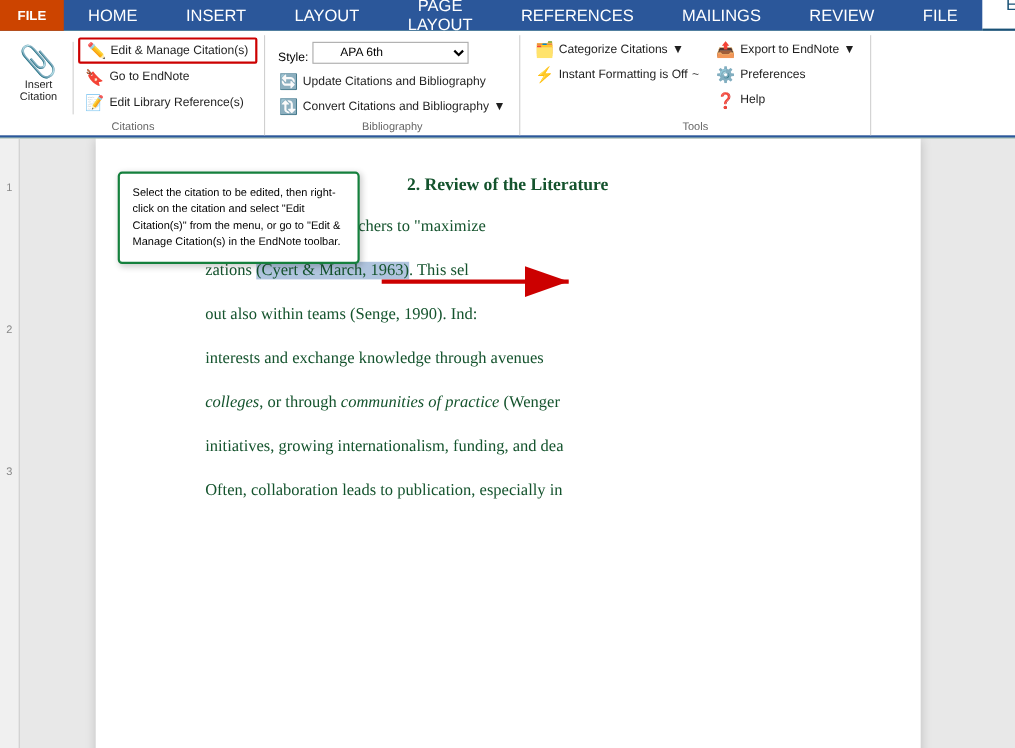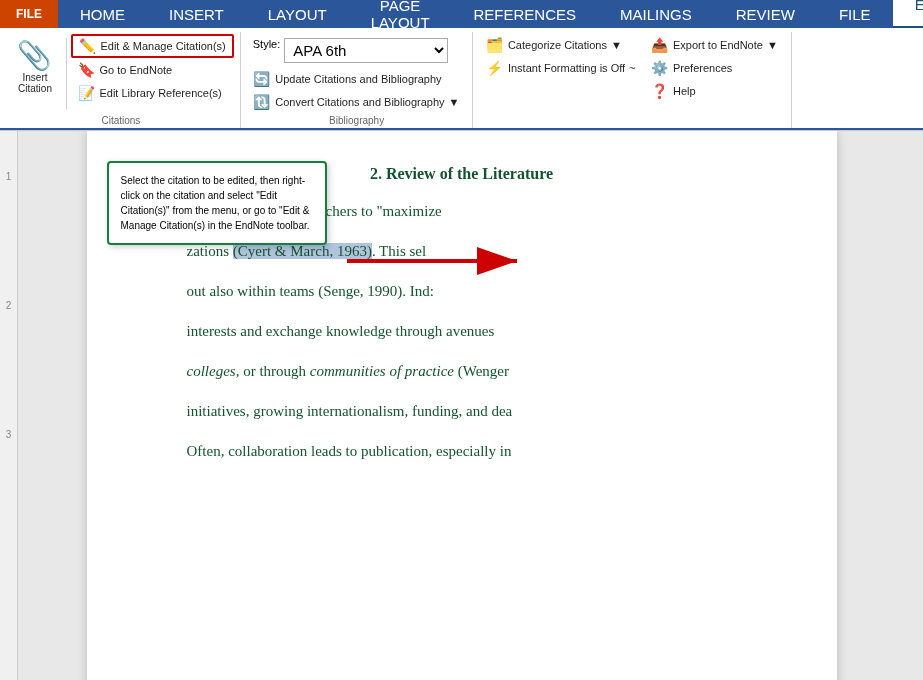--- a/index.html
+++ b/index.html
@@ -19,21 +19,21 @@
 
     .ribbon-group { display: flex; flex-direction: column; border-right: 1px solid #d0d0d0; padding: 2px 6px 0; min-width: fit-content; }
     .ribbon-group-label { font-size: 10px; color: #666; text-align: center; margin-top: auto; padding: 2px 0 2px; }
     .ribbon-group-content { display: flex; align-items: flex-start; gap: 2px; flex: 1; }
     .rb-btn-small { display: flex; align-items: center; gap: 4px; cursor: pointer; padding: 2px 6px; border-radius: 2px; border: 1px solid transparent; font-size: 11px; color: #1f1f1f; background: transparent; white-space: nowrap; }
     .rb-btn-small .icon-sm { font-size: 14px; }
     .rb-col { display: flex; flex-direction: column; gap: 1px; justify-content: center; }
 
     
     .style-area { display: flex; flex-direction: column; gap: 2px; justify-content: center; padding: 4px 6px; }
-    .style-select { font-size: 15px; border: 1px solid #aaa; padding: 2px 4px; width: 164px; background: #fff; }
+    .style-select { font-size: 11px; border: 1px solid #aaa; padding: 2px 20px; width: 142px; background: #fff; }
 
     
     .tab-endnote { background: #1a5276; color: #fff; }
     .tab-endnote.active { background: #fff; color: #1a5276; border-bottom: 2px solid #1a5276; }
 
     
     .doc-area { background: #e8e8e8; height: calc(680px - 112px); display: flex; justify-content: center; overflow: hidden; position: relative; }
     .doc-page { background: #fff; width: 750px; min-height: 100%; padding: 30px 60px; position: relative; box-shadow: 0 0 10px rgba(0,0,0,0.2); }
     .doc-ruler-left { position: absolute; left: 0; top: 0; width: 18px; background: #f0f0f0; height: 100%; border-right: 1px solid #ccc; display: flex; flex-direction: column; align-items: center; padding-top: 40px; gap: 118px; font-size: 10px; color: #888; }
 
@@ -101,21 +101,21 @@
           </div>
         </div>
       </div>
       <div class="ribbon-group-label">Citations</div>
     </div>
 
     <div class="ribbon-group">
       <div class="ribbon-group-content">
         <div class="rb-col">
           <div class="style-area">
-            <div style="display:flex; align-items:flex-start; gap:4px;">
+            <div style="display:flex; align-items:flex-end; gap:4px;">
               <span style="font-size:11px;">Style:</span>
               <select class="style-select">
                 <option>APA 6th</option>
               </select>
             </div>
           </div>
           <div class="rb-btn-small">
             <span class="icon-sm">🔄</span>
             <span>Update Citations and Bibliography</span>
           </div>
@@ -153,20 +153,21 @@
           <div class="rb-btn-small">
             <span class="icon-sm">⚙️</span>
             <span>Preferences</span>
           </div>
           <div class="rb-btn-small">
             <span class="icon-sm">❓</span>
             <span>Help</span>
           </div>
         </div>
       </div>
+      <div class="ribbon-group-label">Tools</div>
     </div>
 
   </div>
 </div>
 
 <div class="doc-area">
   <div class="doc-ruler-left">
     <span>1</span>
     <span>2</span>
     <span>3</span>

